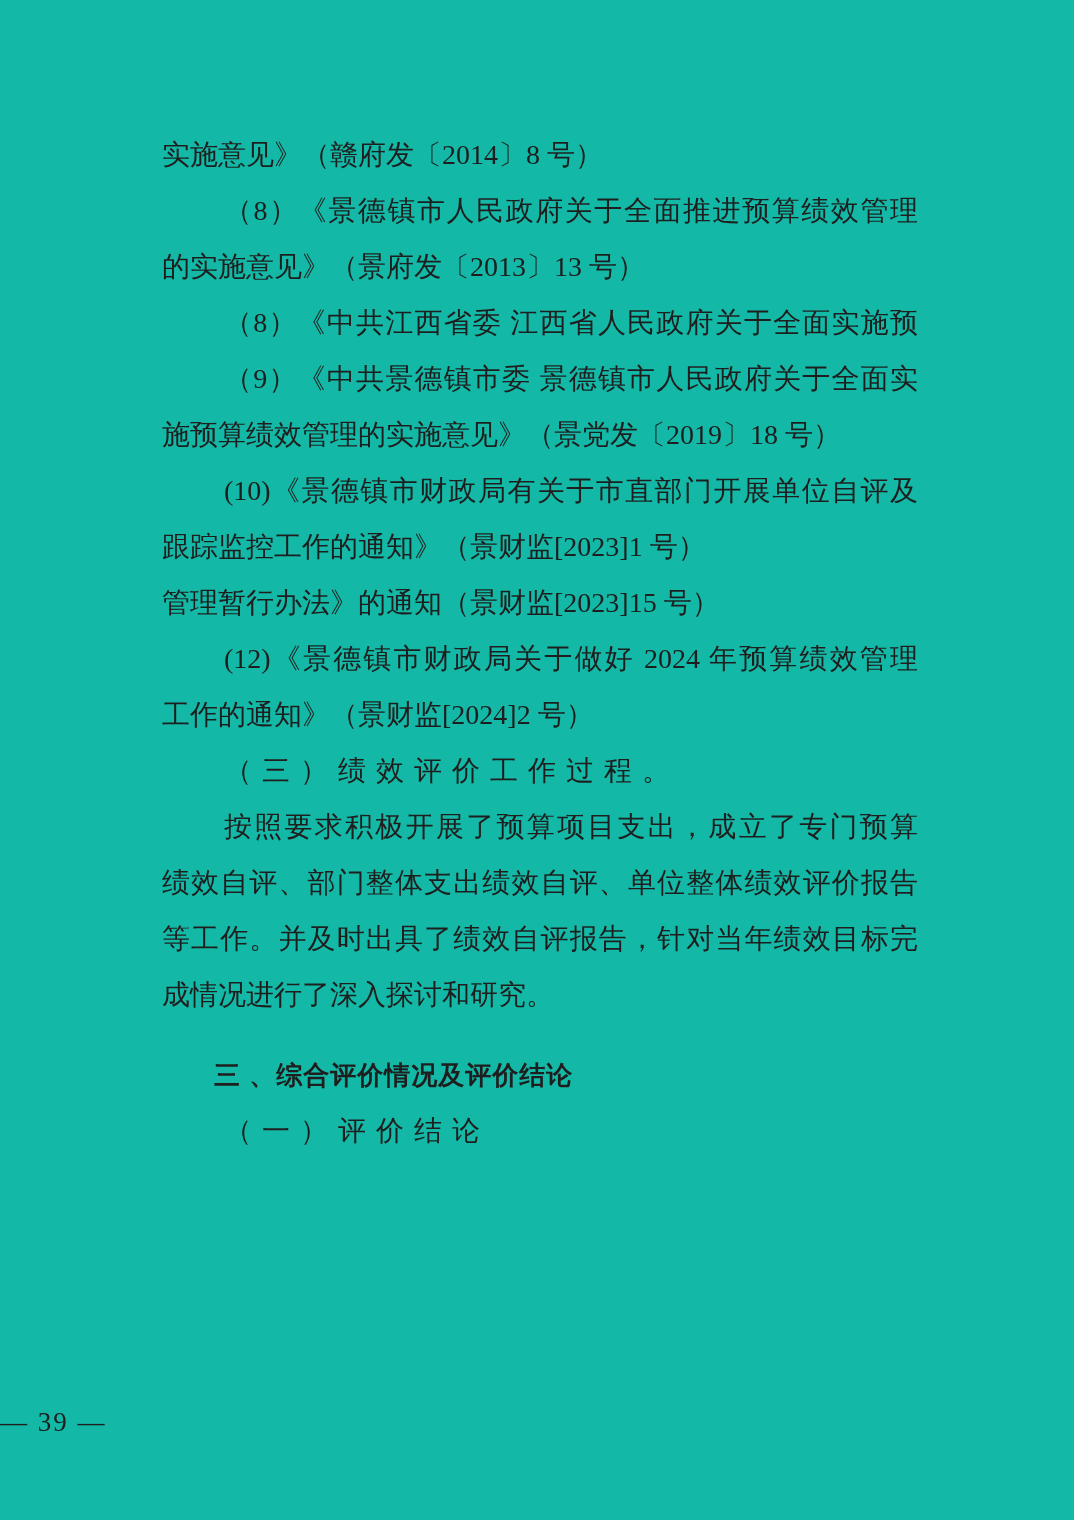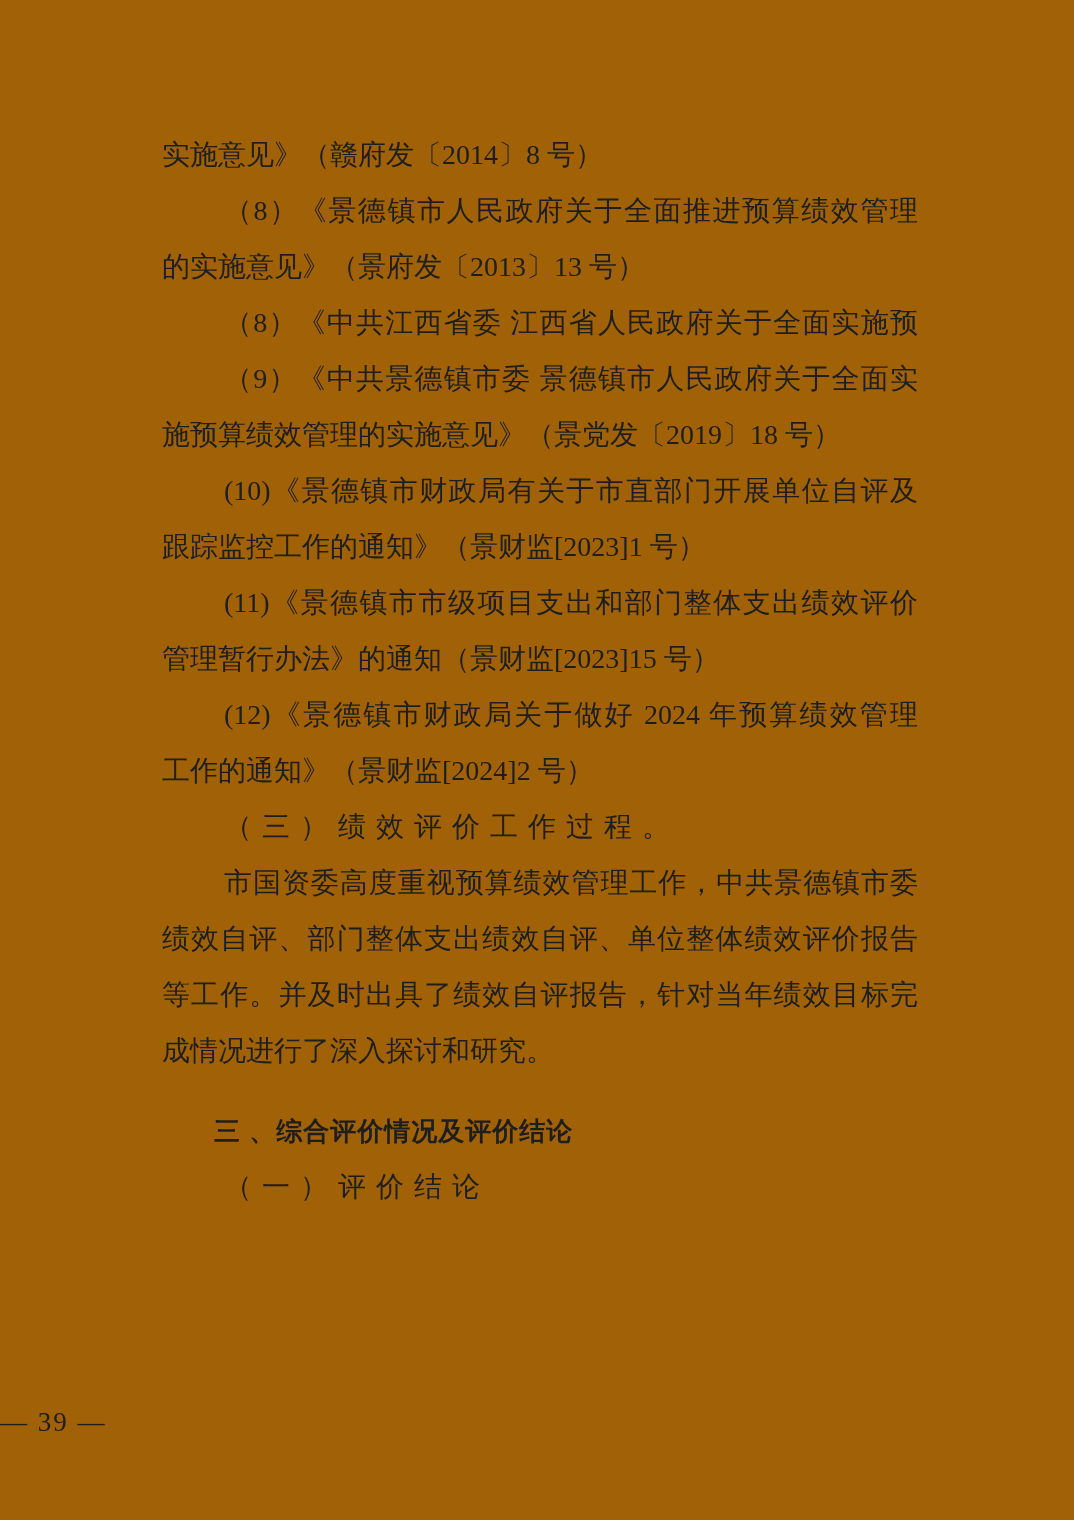--- a/index.html
+++ b/index.html
@@ -4,21 +4,21 @@
 <style>
   html, body {
     margin: 0;
     padding: 0;
     background: #ffffff;
   }
   .page {
     position: relative;
     width: 1074px;
     height: 1520px;
-    background: #a16207;
+    background: #14b8a6;
     overflow: hidden;
     font-family: "Liberation Serif", "DejaVu Serif", serif;
     color: #1e1e1e;
   }
   .content {
     position: absolute;
     left: 162px;
     top: 127px;
     width: 756px;
   }
@@ -62,26 +62,25 @@
 <div class="page">
   <div class="content">
     <div class="line">实施意见》（赣府发〔2014〕8 号）</div>
     <div class="line indent jfull">（8）《景德镇市人民政府关于全面推进预算绩效管理</div>
     <div class="line">的实施意见》（景府发〔2013〕13 号）</div>
     <div class="line indent jfull">（8）《中共江西省委 江西省人民政府关于全面实施预</div>
     <div class="line indent jfull">（9）《中共景德镇市委 景德镇市人民政府关于全面实</div>
     <div class="line">施预算绩效管理的实施意见》（景党发〔2019〕18 号）</div>
     <div class="line indent jfull">(10)《景德镇市财政局有关于市直部门开展单位自评及</div>
     <div class="line">跟踪监控工作的通知》（景财监[2023]1 号）</div>
-    <div class="line indent jfull">(11)《景德镇市市级项目支出和部门整体支出绩效评价</div>
     <div class="line">管理暂行办法》的通知（景财监[2023]15 号）</div>
     <div class="line indent jfull">(12)《景德镇市财政局关于做好 2024 年预算绩效管理</div>
     <div class="line">工作的通知》（景财监[2024]2 号）</div>
     <div class="line indent spaced">（三）绩效评价工作过程。</div>
-    <div class="line indent jfull">市国资委高度重视预算绩效管理工作，中共景德镇市委</div>
+    <div class="line indent jfull">按照要求积极开展了预算项目支出，成立了专门预算</div>
     <div class="line jfull">绩效自评、部门整体支出绩效自评、单位整体绩效评价报告</div>
     <div class="line jfull">等工作。并及时出具了绩效自评报告，针对当年绩效目标完</div>
     <div class="line">成情况进行了深入探讨和研究。</div>
     <div class="line heading">三 、综合评价情况及评价结论</div>
     <div class="line indent spaced">（一）评价结论</div>
   </div>
 
   <div class="footer">— 39 —</div>
 </div>
 

